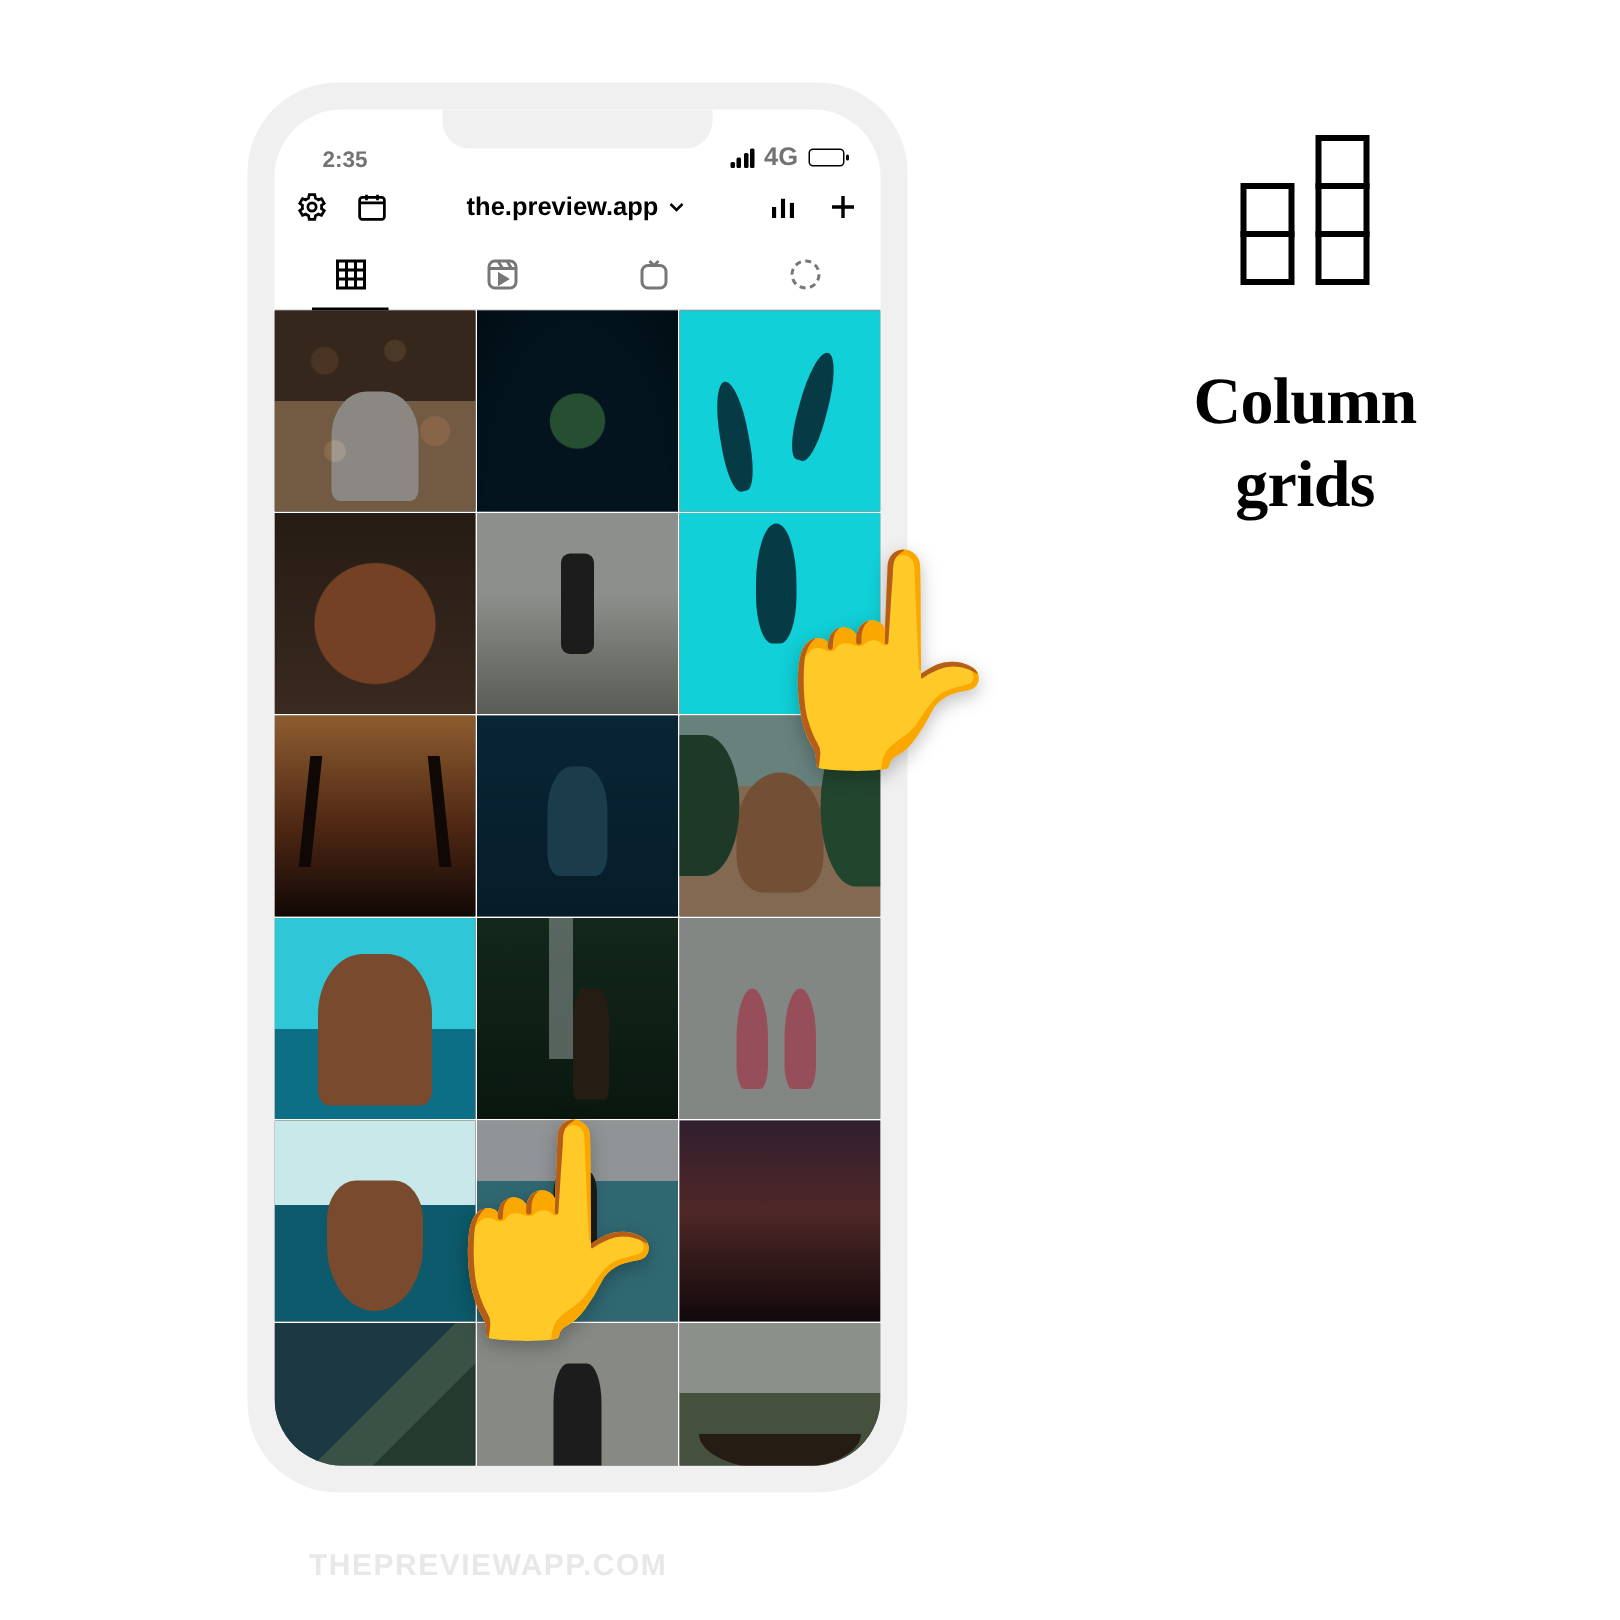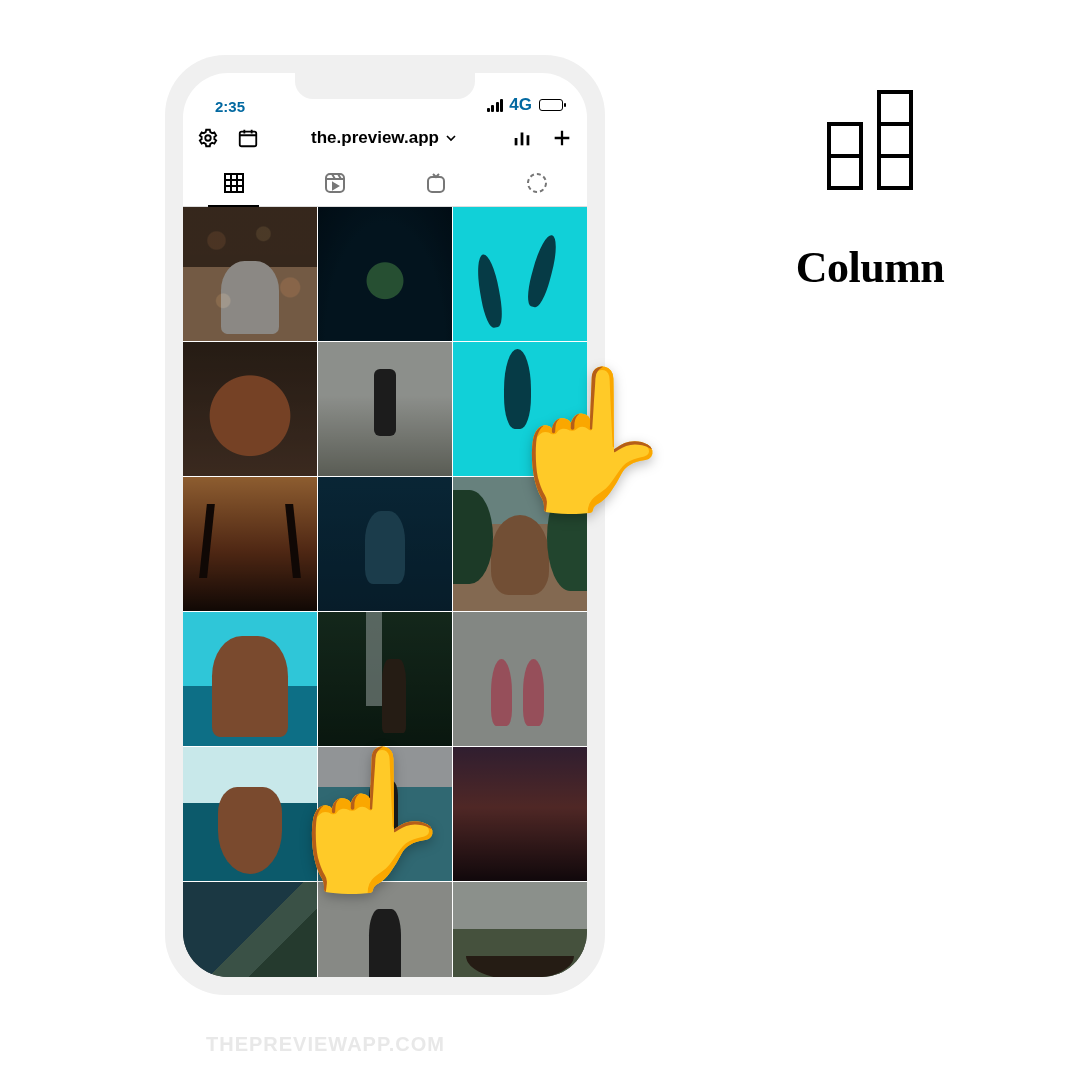--- a/index.html
+++ b/index.html
@@ -46,21 +46,21 @@
 
   
   .status-bar {
     height: 44px;
     display: flex;
     align-items: flex-end;
     justify-content: space-between;
     padding: 0 24px 2px 32px;
     font-size: 15px;
     font-weight: 600;
-    color: #0369a1;
+    color: #737373;
   }
   .status-right { display: flex; align-items: center; gap: 4px; font-size: 17px; }
   .signal { display: inline-flex; align-items: flex-end; gap: 1.5px; margin-right: 2px; }
   .signal span { width: 3px; background: #000; border-radius: 1px; }
   .signal span:nth-child(1){height:4px;} .signal span:nth-child(2){height:7px;}
   .signal span:nth-child(3){height:10px;} .signal span:nth-child(4){height:13px;}
   .battery {
     width: 24px; height: 12px; border: 1.5px solid #000; border-radius: 3px;
     position: relative; margin-left: 3px;
   }
@@ -373,16 +373,17 @@
         <div class="box"></div>
       </div>
     <div class="col">
         <div class="box"></div>
         <div class="box"></div>
         <div class="box"></div>
       </div>
   </div>
   <div class="side-title">
     <div>Column</div>
+    <div>grids</div>
   </div>
 </div>
 
 <div class="watermark">THEPREVIEWAPP.COM</div>
 
 </body></html>

